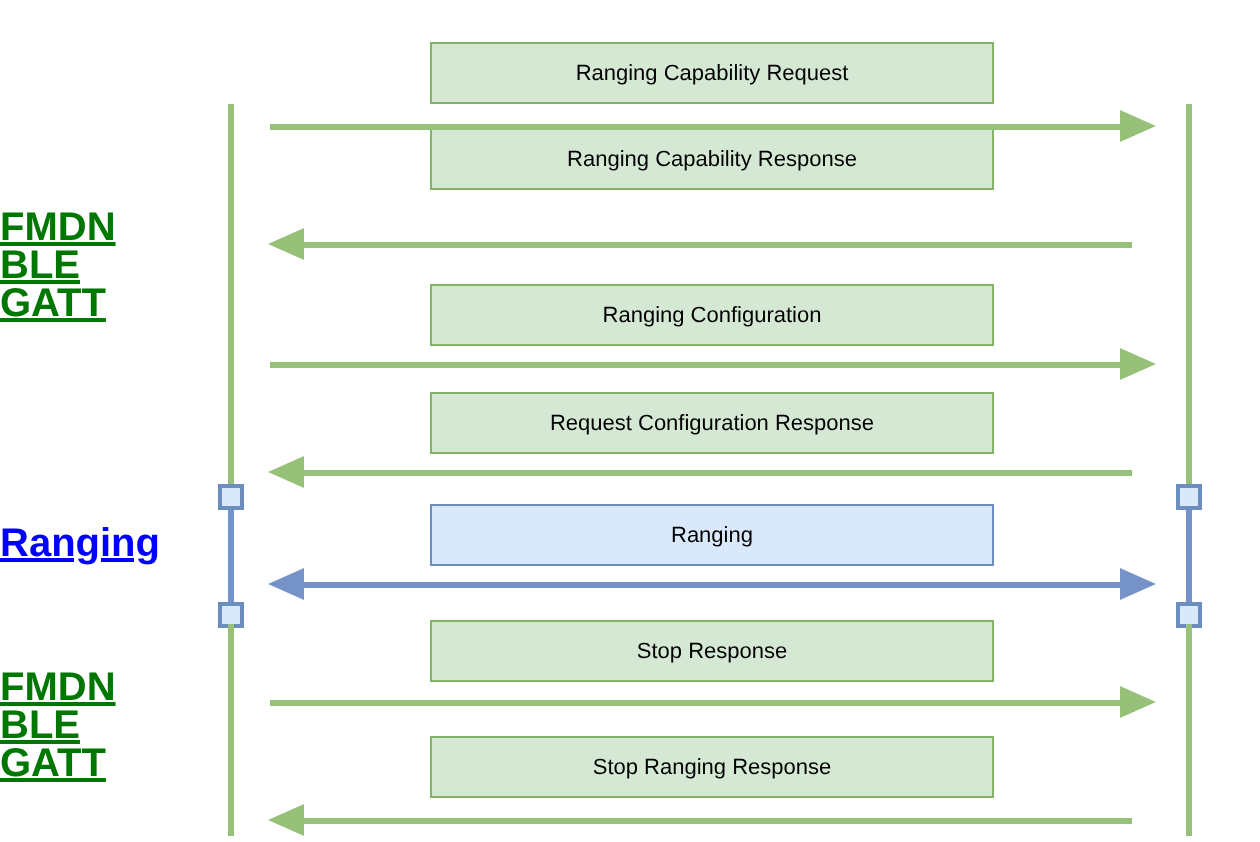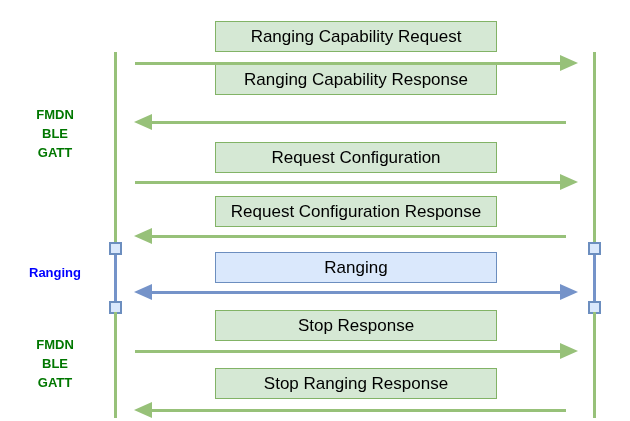--- a/index.html
+++ b/index.html
@@ -16,21 +16,21 @@
   .ll-seg.blue{background:#7593c9;}
   .ll-square{
     position:absolute;left:0;width:13px;height:13px;
     background:#dae8fc;border:2px solid #6c8ebf;box-sizing:border-box;
   }
   
   .msg-box{
     position:absolute;left:215px;width:282px;height:31px;
     box-sizing:border-box;border:1px solid #82b366;background:#d5e8d4;
     display:flex;align-items:center;justify-content:center;
-    font-size:17px;color:#000000;white-space:nowrap;
+    font-size:11px;color:#000000;white-space:nowrap;
   }
   .msg-box.blue{border-color:#6c8ebf;background:#dae8fc;}
   
   .arrow{position:absolute;height:16px;display:flex;align-items:center;}
   .arrow .shaft{flex:1;height:3px;background:#97c179;}
   .arrow .head-r{
     width:0;height:0;
     border-top:8px solid transparent;border-bottom:8px solid transparent;
     border-left:18px solid #97c179;
   }
@@ -38,21 +38,21 @@
     width:0;height:0;
     border-top:8px solid transparent;border-bottom:8px solid transparent;
     border-right:18px solid #97c179;
   }
   .arrow.blue .shaft{background:#7593c9;}
   .arrow.blue .head-r{border-left-color:#7593c9;}
   .arrow.blue .head-l{border-right-color:#7593c9;}
   
   .phase{
     position:absolute;left:0;width:110px;
-    text-align:center;font-weight:bold;font-size:13px;line-height:19px;
+    text-align:left;font-weight:bold;font-size:20px;line-height:19px;text-decoration:underline;
   }
   .phase.green{color:#007700;}
   .phase.blue{color:#0000ff;}
 </style>
 </head>
 <body>
 
 <div class="stage">
 
   <div class="lifeline" style="left:109px">
@@ -71,21 +71,21 @@
     <div class="ll-seg" style="top:312px;height:106px"></div>
   </div>
 
   <div class="msg-box" style="top:21px">
       <span>Ranging Capability Request</span>
     </div>
   <div class="msg-box" style="top:64px">
       <span>Ranging Capability Response</span>
     </div>
   <div class="msg-box" style="top:142px">
-      <span>Request Configuration</span>
+      <span>Ranging Configuration</span>
     </div>
   <div class="msg-box" style="top:196px">
       <span>Request Configuration Response</span>
     </div>
   <div class="msg-box blue" style="top:252px">
       <span>Ranging</span>
     </div>
   <div class="msg-box" style="top:310px">
       <span>Stop Response</span>
     </div>

